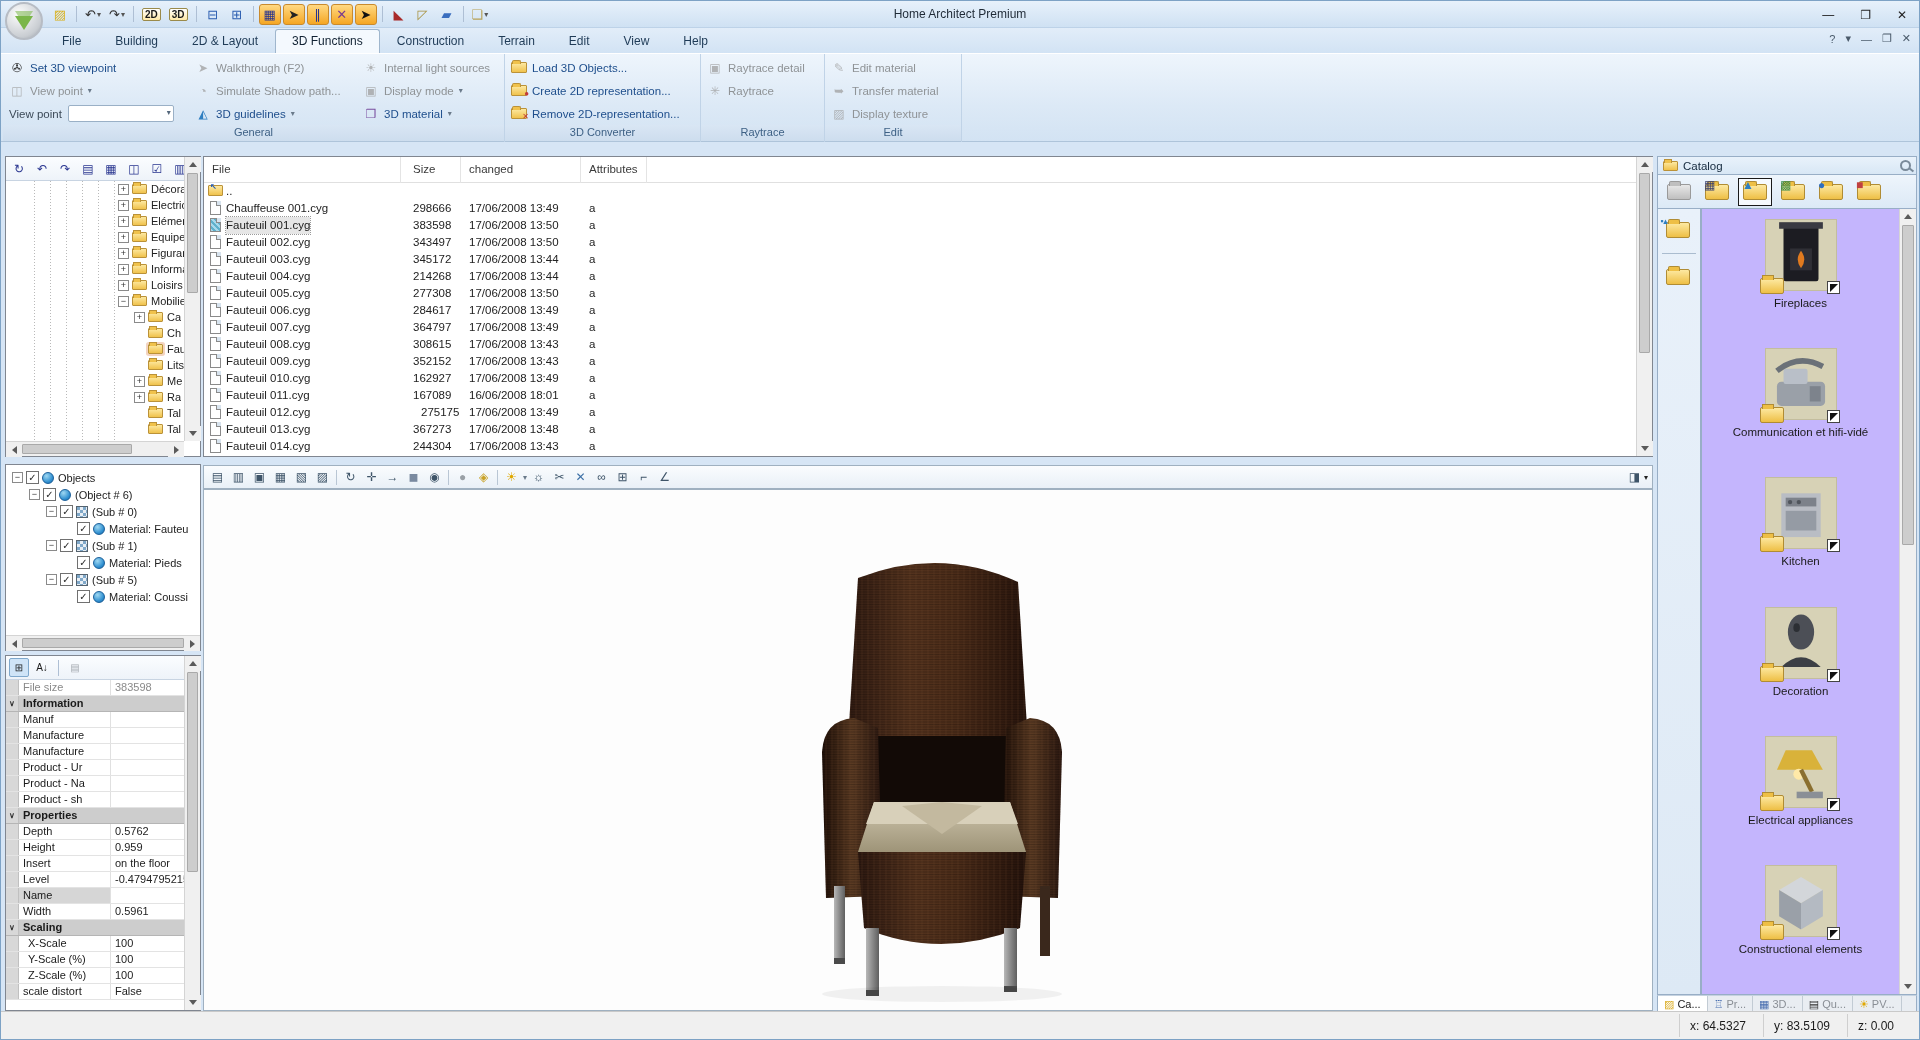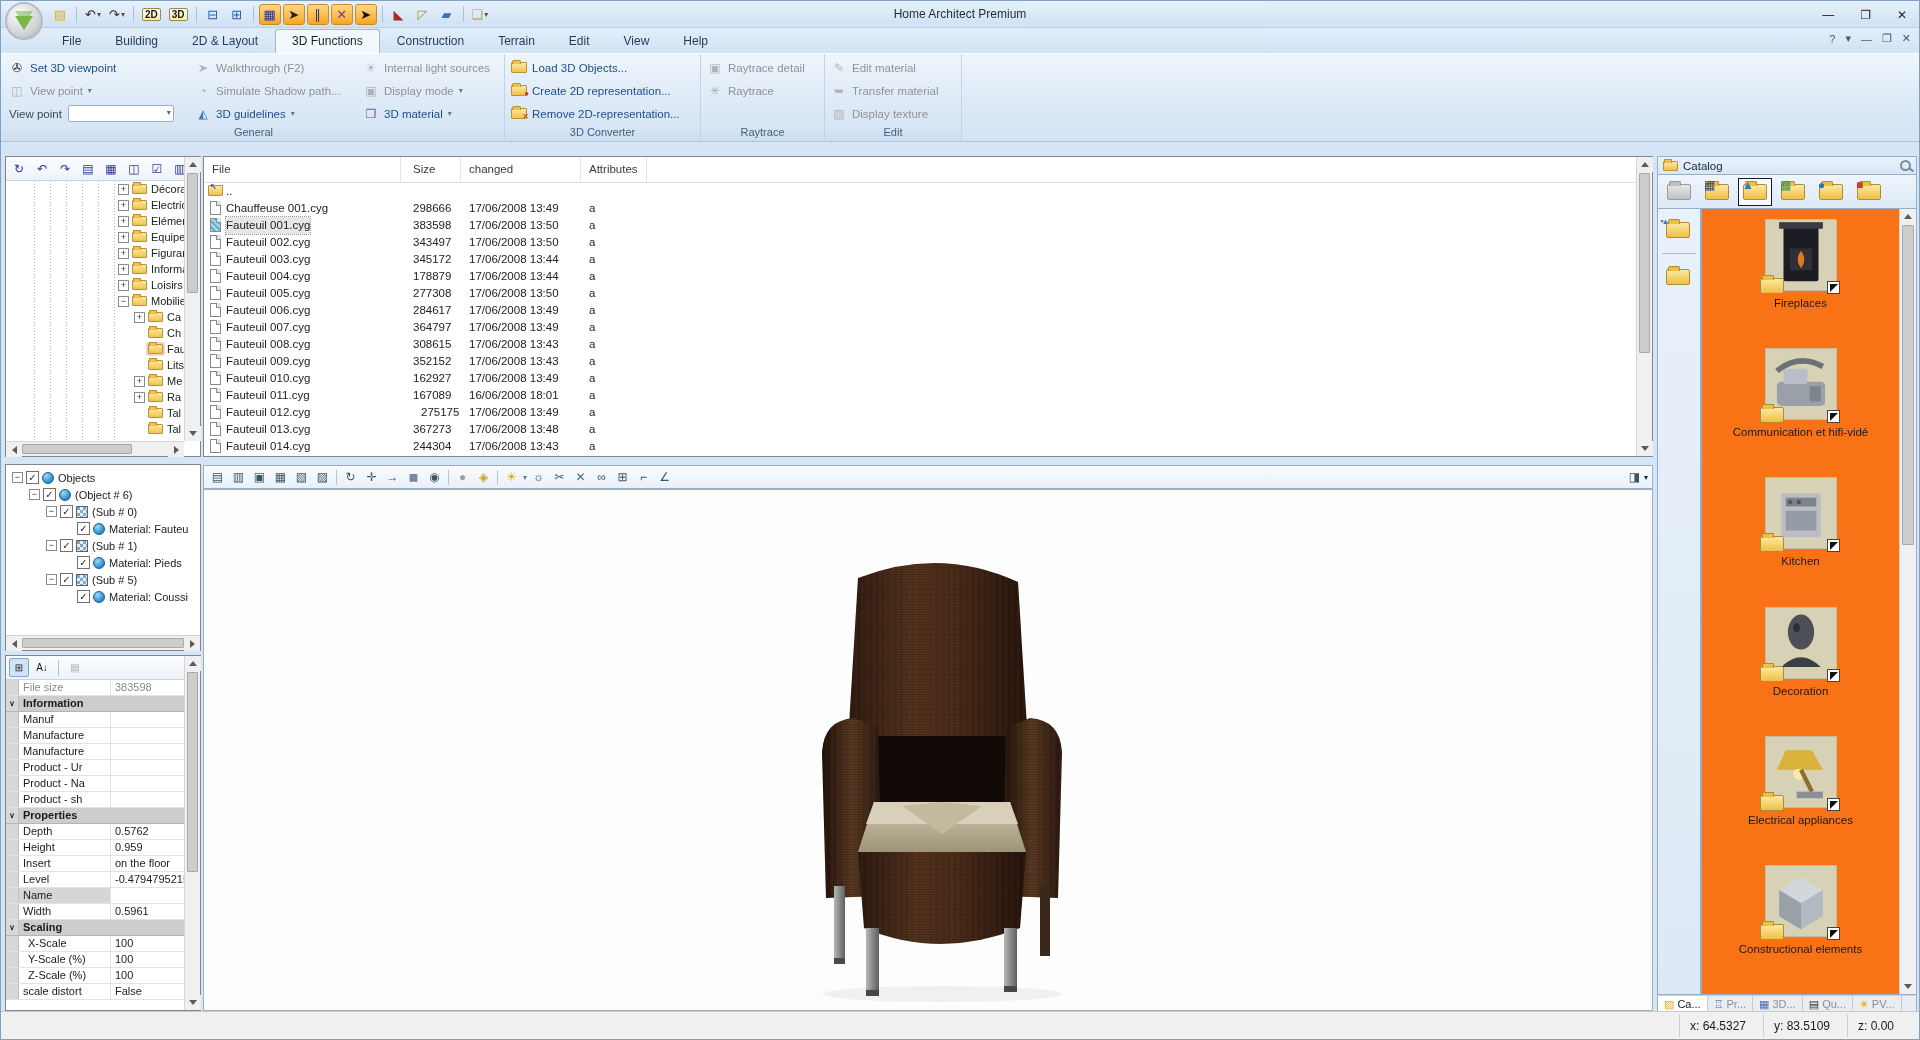--- a/index.html
+++ b/index.html
@@ -170,21 +170,21 @@
   .bigfolder { width:24px; height:16px; border-radius:2px; background:linear-gradient(#fde9a2,#eebf45);
     border:1px solid #b08c34; position:relative; }
   .bigfolder:before { content:""; position:absolute; top:-4px; left:1px; width:10px; height:4px;
     background:#eebf45; border:1px solid #b08c34; border-bottom:none; border-radius:2px 2px 0 0; }
   .bigfolder.gray { background:linear-gradient(#e8e8e8,#bfbfbf); border-color:#9a9a9a; }
   .bigfolder.gray:before { background:#bfbfbf; border-color:#9a9a9a; }
   .catbtn .ovl { position:absolute; left:3px; top:0px; font-size:12px; line-height:12px; }
   .cat-strip { position:absolute; background:linear-gradient(#e9f1fa,#dde9f5); border:1px solid #98aec6; border-top:none; }
   .cat-strip .sbtn { width:34px; height:30px; margin:6px 3px 0; display:flex; align-items:center; justify-content:center; }
   .cat-strip hr { border:none; border-top:1px solid #aabccf; margin:8px 4px; }
-  .cat-body { position:absolute; background:#f97316; border:1px solid #98aec6; border-top:none; overflow:hidden; }
+  .cat-body { position:absolute; background:#c4b5fd; border:1px solid #98aec6; border-top:none; overflow:hidden; }
   .cat-item { width:100%; display:flex; flex-direction:column; align-items:center; }
   .cat-thumb { width:72px; height:72px; background:#d7d2b6; position:relative; border:1px solid #c3bd9e; }
   .cat-thumb .ovl-folder { position:absolute; left:-6px; bottom:-4px; width:24px; height:16px; border-radius:2px;
     background:linear-gradient(#fde9a2,#eebf45); border:1px solid #b08c34; }
   .cat-thumb .ovl-folder:before { content:""; position:absolute; top:-4px; left:1px; width:10px; height:4px;
     background:#eebf45; border:1px solid #b08c34; border-bottom:none; }
   .cat-thumb .badge { position:absolute; right:-4px; bottom:-4px; width:13px; height:13px; background:#fff;
     border:1px solid #444; }
   .cat-thumb .badge:after { content:""; position:absolute; left:2px; top:2px; width:0; height:0;
     border-top:8px solid #111; border-right:8px solid transparent; }
@@ -724,21 +724,21 @@
         <div class="frow">
           <span class="ficon"></span>
           <span class="fcell fname" style="left: 22px; padding-right: 4px;">Fauteuil 003.cyg</span>
           <span class="fcell" style="left: 209px;">345172</span>
           <span class="fcell" style="left: 265px;">17/06/2008 13:44</span>
           <span class="fcell" style="left: 385px;">a</span>
         </div>
         <div class="frow">
           <span class="ficon"></span>
           <span class="fcell fname" style="left: 22px; padding-right: 4px;">Fauteuil 004.cyg</span>
-          <span class="fcell" style="left: 209px;">178879</span>
+          <span class="fcell" style="left: 209px;">214268</span>
           <span class="fcell" style="left: 265px;">17/06/2008 13:44</span>
           <span class="fcell" style="left: 385px;">a</span>
         </div>
         <div class="frow">
           <span class="ficon"></span>
           <span class="fcell fname" style="left: 22px; padding-right: 4px;">Fauteuil 005.cyg</span>
           <span class="fcell" style="left: 209px;">277308</span>
           <span class="fcell" style="left: 265px;">17/06/2008 13:50</span>
           <span class="fcell" style="left: 385px;">a</span>
         </div>

